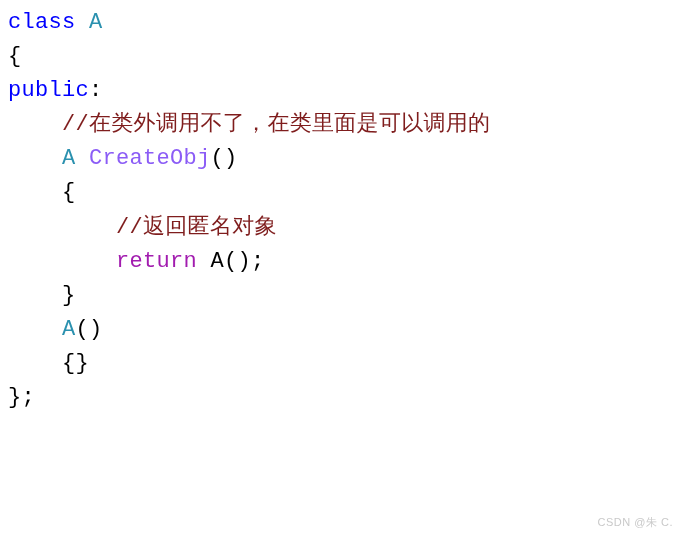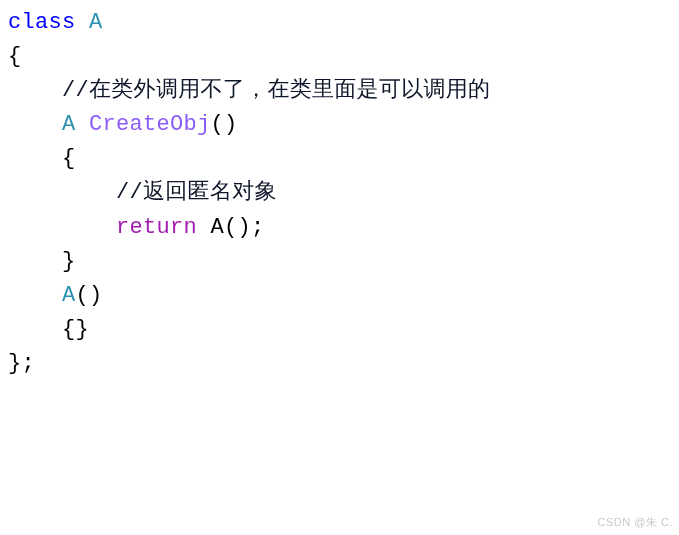--- a/index.html
+++ b/index.html
@@ -15,40 +15,41 @@
       box-sizing: border-box;
       position: relative;
     }
     .code-line {
       white-space: pre;
       letter-spacing: 0.3px;
     }
     .kw { color: #0000ff; margin-top: 8px; }
     .type { color: #2b91af; }
     .punct { color: #000000; }
-    .comment { color: #0f172a; text-align: center; }
+    .comment { color: #7f1d1d; text-align: center; }
     .ret { color: #a21caf; }
     .fn { color: #8b5cf6; }
     .watermark {
       position: absolute;
       right: 6px;
       bottom: 4px;
       font-size: 11px;
       font-family: Arial, sans-serif;
       color: #c9c9c9;
       letter-spacing: 0.5px;
       text-align: right;
     }
   </style>
 </head>
 <body>
 
 <div>
   <div class="code-line"><span class="kw">class</span><span class="type"> A</span></div>
   <div class="code-line"><span class="punct">{</span></div>
+  <div class="code-line"><span class="kw">public</span><span class="punct">:</span></div>
   <div class="code-line"><span class="comment">    //在类外调用不了，在类里面是可以调用的</span></div>
   <div class="code-line"><span class="type">    A</span><span class="fn"> CreateObj</span><span class="punct">()</span></div>
   <div class="code-line"><span class="punct">    {</span></div>
   <div class="code-line"><span class="comment">        //返回匿名对象</span></div>
   <div class="code-line"><span class="punct">        </span><span class="ret">return</span><span class="punct"> </span><span class="punct">A();</span></div>
   <div class="code-line"><span class="punct">    }</span></div>
   <div class="code-line"><span class="type">    A</span><span class="punct">()</span></div>
   <div class="code-line"><span class="punct">    {}</span></div>
   <div class="code-line"><span class="punct">};</span></div>
 </div>

